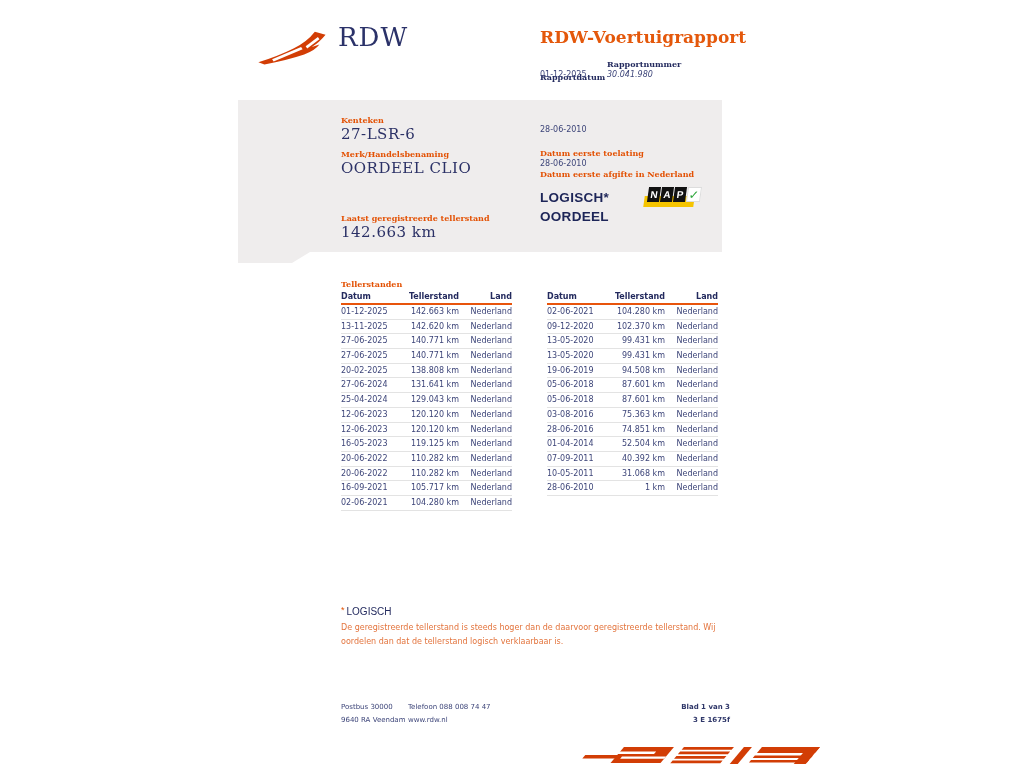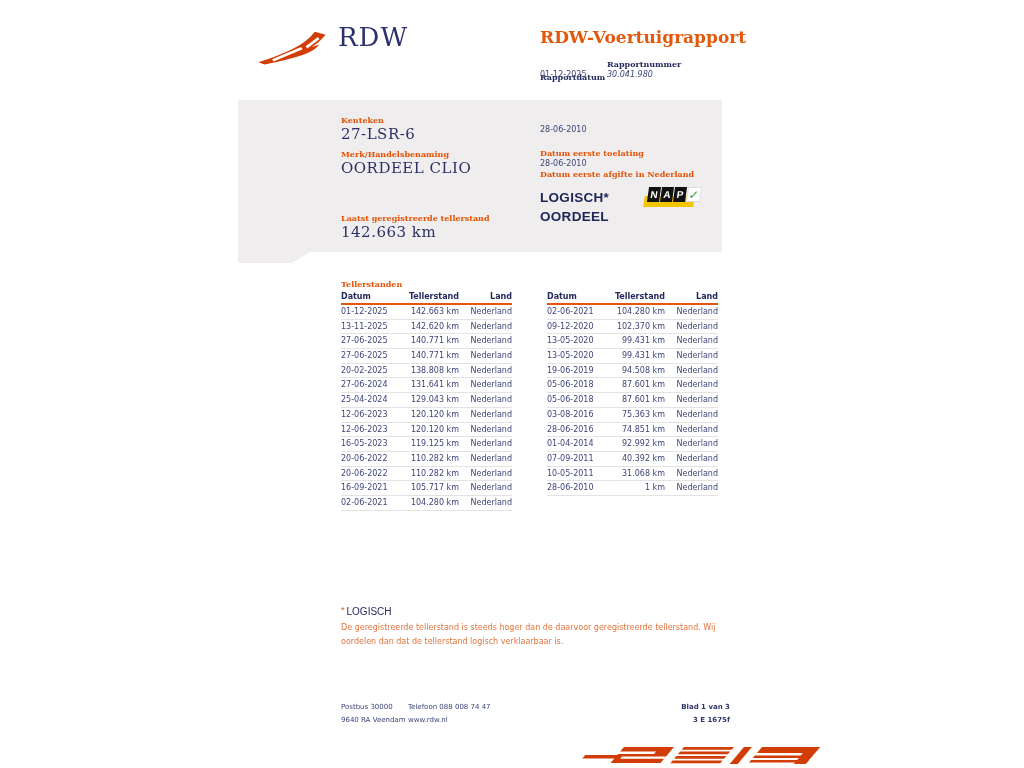--- a/index.html
+++ b/index.html
@@ -275,21 +275,21 @@
         </div>
 
         <div class="trow">
           <span class="c-date">28-06-2016</span>
           <span class="c-km">74.851 km</span>
           <span class="c-land">Nederland</span>
         </div>
 
         <div class="trow">
           <span class="c-date">01-04-2014</span>
-          <span class="c-km">92.992 km</span>
+          <span class="c-km">52.504 km</span>
           <span class="c-land">Nederland</span>
         </div>
 
         <div class="trow">
           <span class="c-date">07-09-2011</span>
           <span class="c-km">40.392 km</span>
           <span class="c-land">Nederland</span>
         </div>
 
         <div class="trow">

